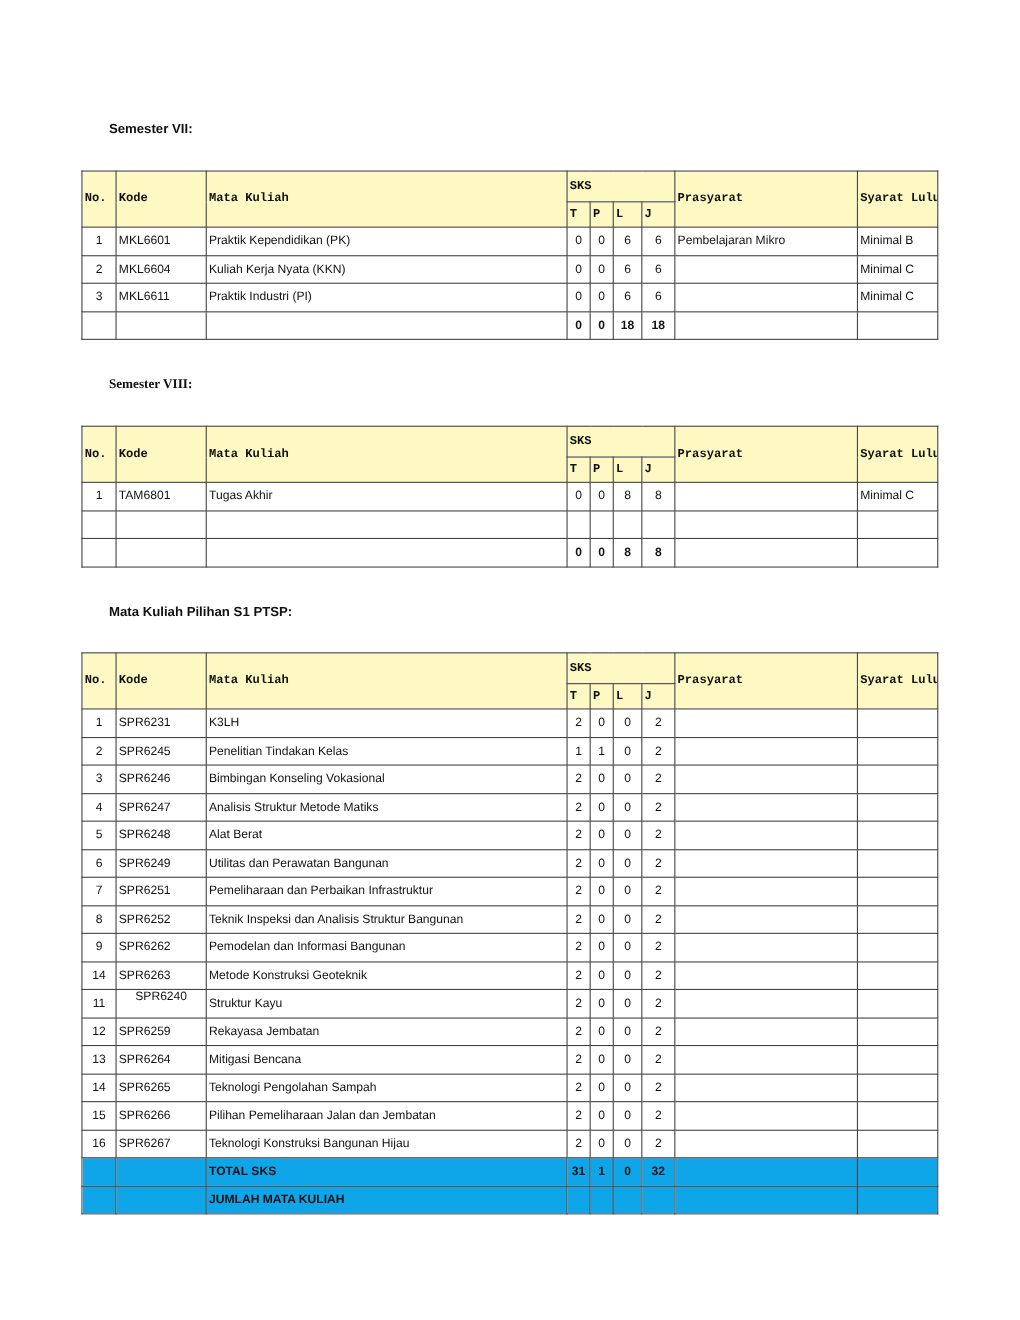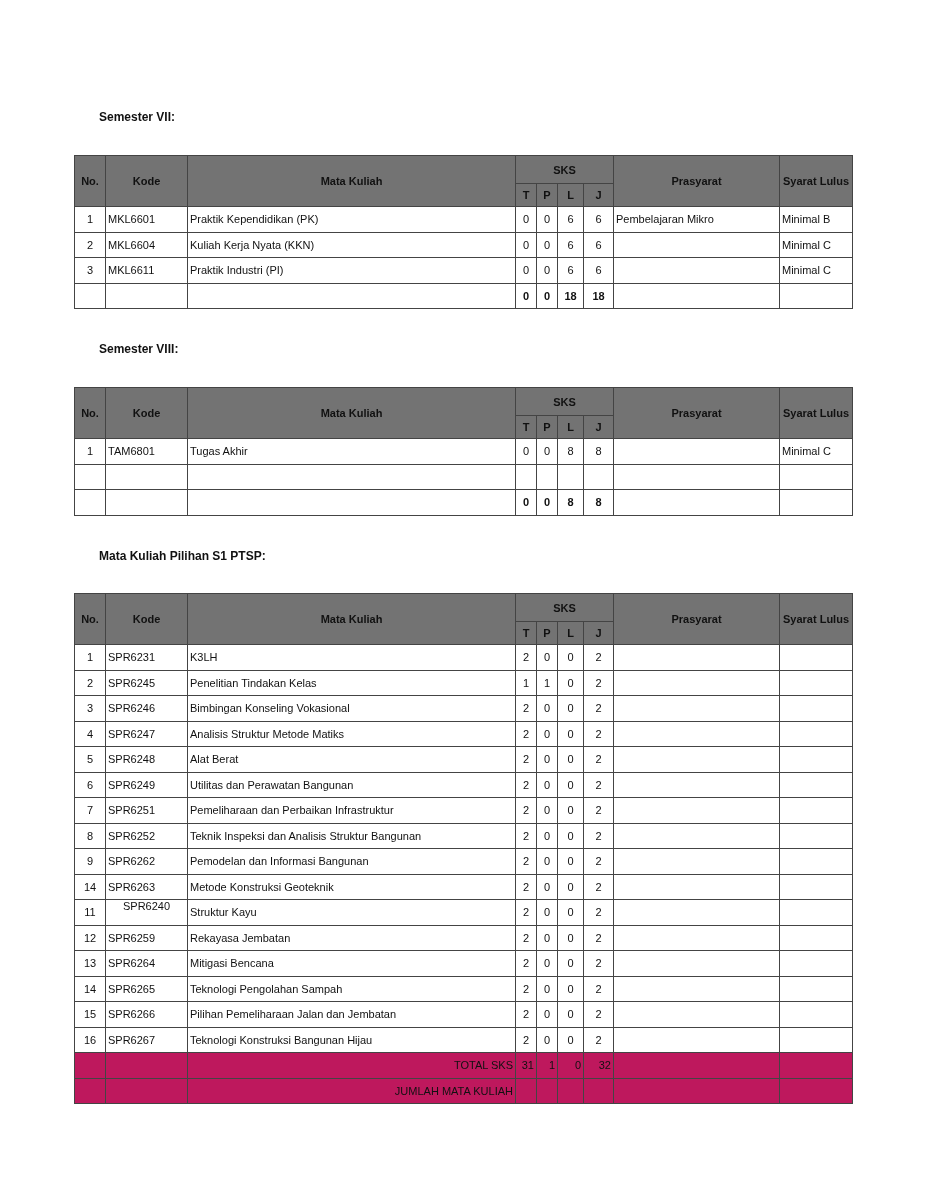--- a/index.html
+++ b/index.html
@@ -1,27 +1,27 @@
 <!DOCTYPE html>
 <html><head>
 <meta charset="utf-8">
 <style>
   html, body { margin:0; padding:0; background:#ffffff; }
   body { width:927px; height:1200px; position:relative; font-family:"Liberation Sans", sans-serif; color:#111; overflow:hidden; }
   .section-title { position:absolute; left:99px; font-size:12px; font-weight:bold; font-family:"Liberation Sans", sans-serif; }
   table.ct { position:absolute; left:74px; width:778px; border-collapse:collapse; table-layout:fixed; font-size:11px; font-family:"Liberation Sans", sans-serif; }
   table.ct td, table.ct th { border:1px solid #444; padding:0 2px; height:24.5px; white-space:nowrap; overflow:hidden; }
   table.ct { border:1.5px solid #333; }
-  table.ct th { background:#737373; font-weight:bold; text-align:center; }
+  table.ct th { background:#fef9c3; font-weight:bold; text-align:left;font-family:Liberation Mono, monospace; }
   table.ct thead tr.h1 th { height:27px; }
   table.ct thead tr.h2 th { height:22px; }
   td.c { text-align:center; }
   td.l { text-align:left; }
   tr.bold td { font-weight:bold; }
-  tr.gray td { background:#be185d; font-weight:normal;text-align:right; }
+  tr.gray td { background:#0ea5e9; font-weight:bold; }
   td.kode-top { vertical-align:top; padding-top:1px;text-align:center; }
 </style>
 </head>
 <body>
 
 <div class="section-title" style="top:110px;">Semester VII:</div>
 <table class="ct" style="top:155px;">
   <colgroup>
     <col style="width:31px">
       <col style="width:82px">
@@ -90,21 +90,21 @@
       <td class="c">0</td>
       <td class="c">0</td>
       <td class="c">18</td>
       <td class="c">18</td>
       <td></td>
       <td></td>
     </tr>
   </tbody>
 </table>
 
-<div class="section-title" style="top:342px;">Semester VIII:</div>
+<div class="section-title" style="top:342px;font-family:Liberation Serif, serif;">Semester VIII:</div>
 <table class="ct" style="top:387px;">
   <colgroup>
     <col style="width:31px">
       <col style="width:82px">
       <col style="width:328px">
     <col style="width:21px">
       <col style="width:21px">
       <col style="width:26px">
       <col style="width:30px">
     <col style="width:166px">

